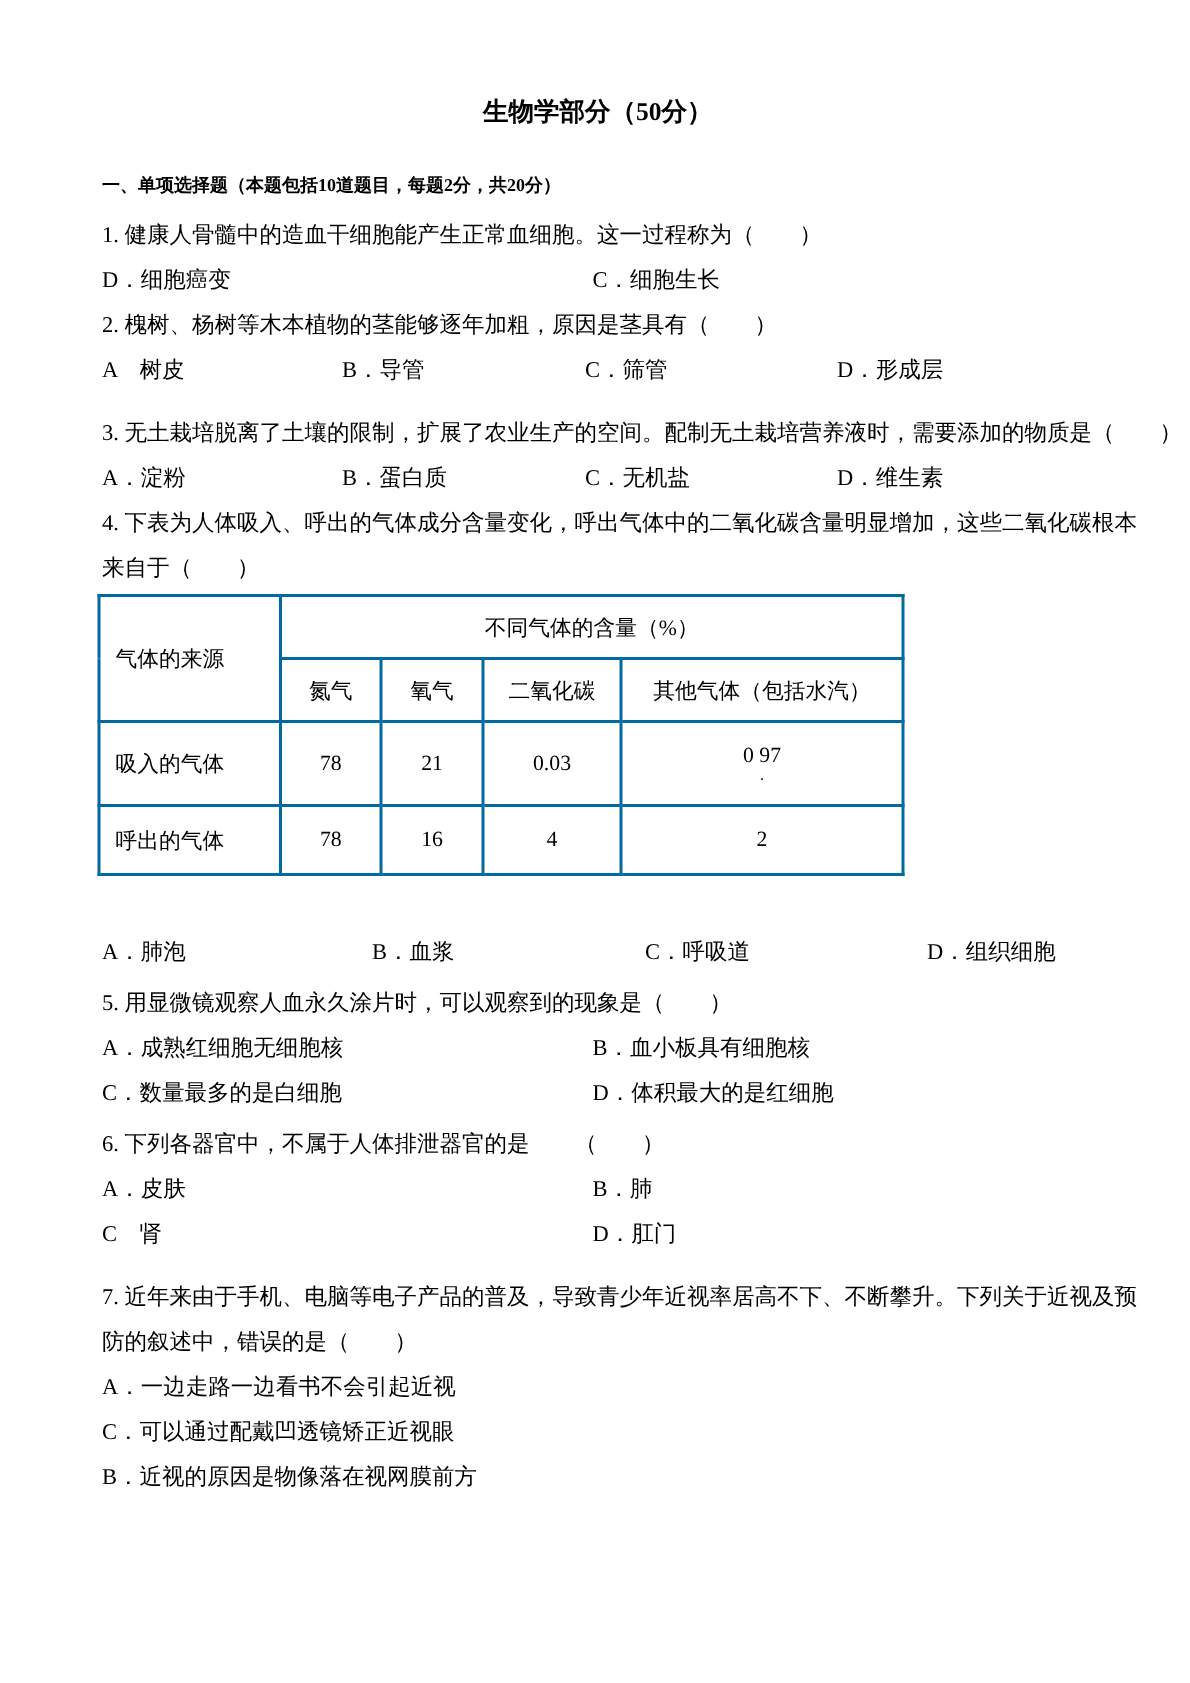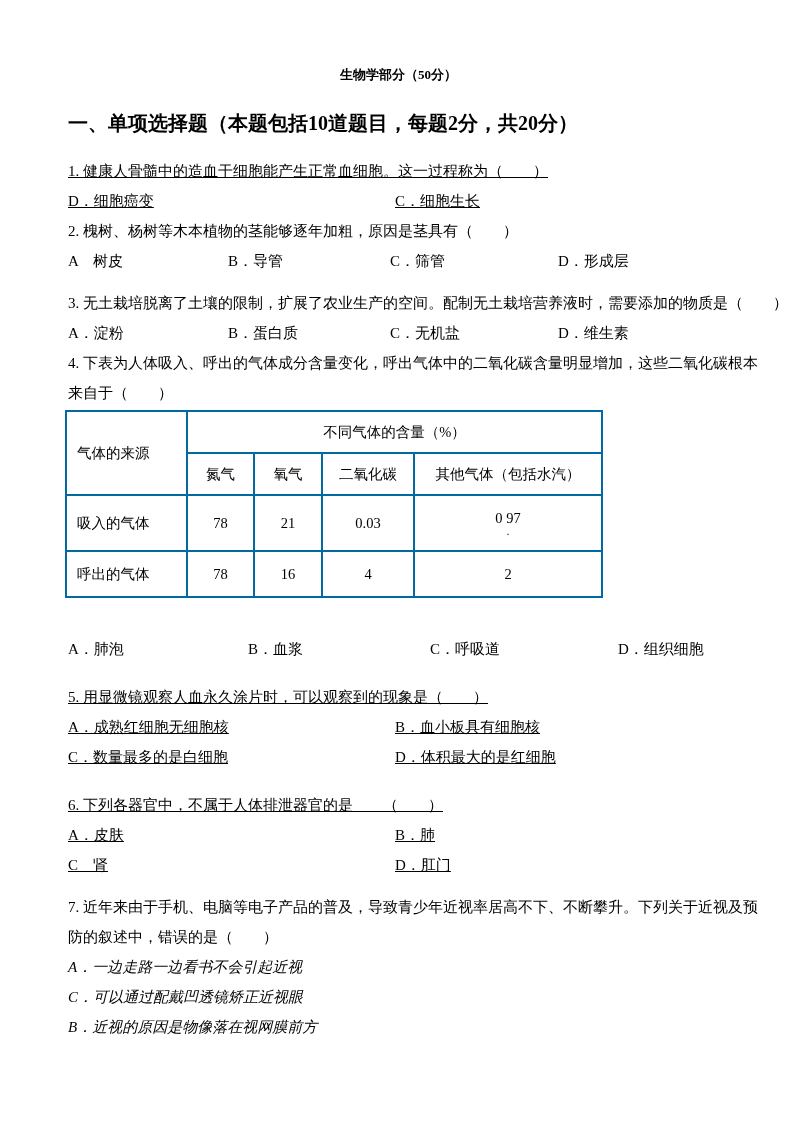--- a/index.html
+++ b/index.html
@@ -13,44 +13,44 @@
     font-family: "Liberation Serif", "DejaVu Serif", serif;
     color: #000000;
     overflow: hidden;
   }
   .doc {
     padding: 62px 64px 0 68px;
     font-size: 15px;
   }
   .title {
     text-align: center;
-    font-size: 13px;
+    font-size: 17px;
     font-weight: bold;
     line-height: 26px;
     margin: 0;
   }
   .section {
     font-weight: bold;
-    font-size: 20px;
+    font-size: 12px;
     line-height: 30px;
     margin-top: 20px;
   }
   .qblock { margin: 0; }
   .qline {
     line-height: 30px;
     white-space: nowrap;
   }
   .optrow {
     display: grid;
     line-height: 30px;
   }
   .optrow.cols-2 { grid-template-columns: 327px 1fr; }
   .optrow.cols-4 { grid-template-columns: 160px 162px 168px 1fr; }
-  .optrow.cols-1 { grid-template-columns: 1fr; font-style: italic; }
-  .mt4  { margin-top: 18px; text-decoration: underline; }
+  .optrow.cols-1 { grid-template-columns: 1fr; }
+  .mt4  { margin-top: 4px; }
   .mt12 { margin-top: 12px; }
   .gas-table {
     border-collapse: collapse;
     margin-top: 2px;
     margin-left: -3px;
     font-size: 14.5px;
   }
   .gas-table td {
     border: 2px solid #0369a1;
     text-align: center;

